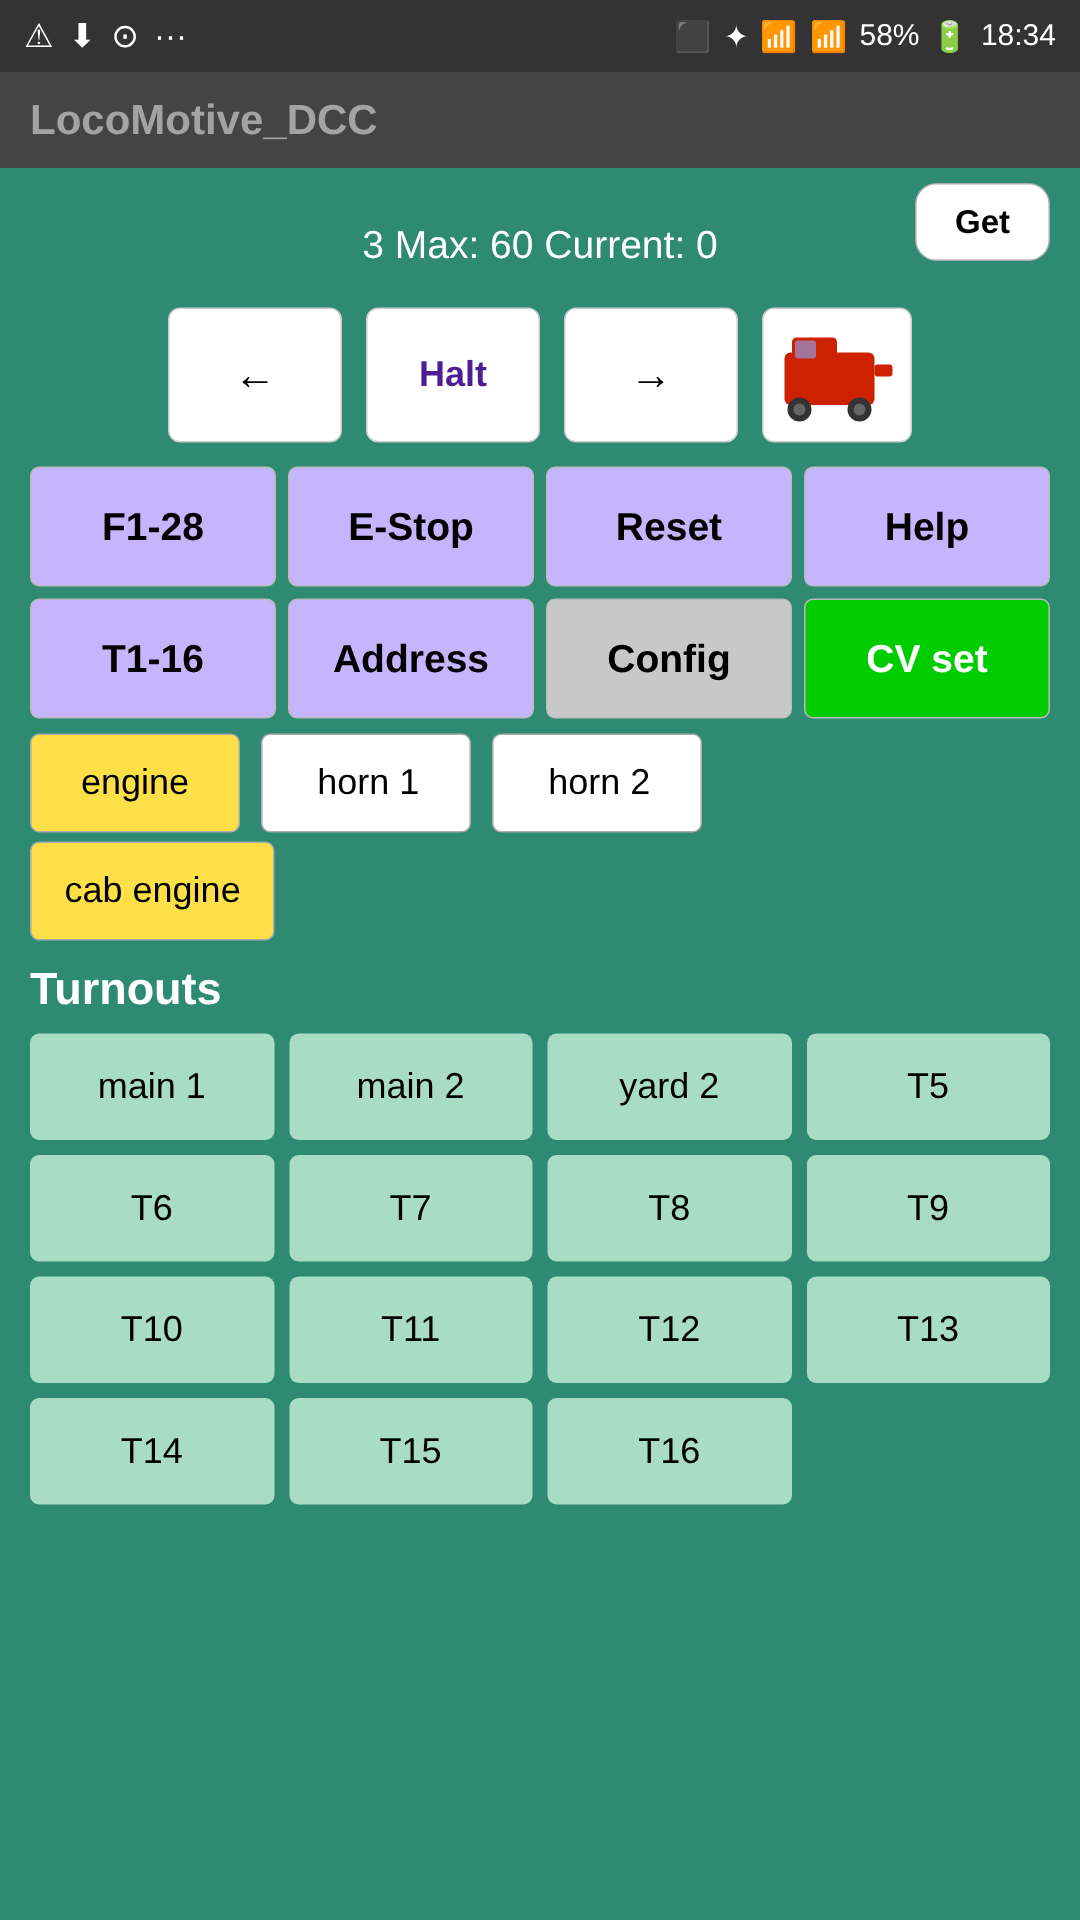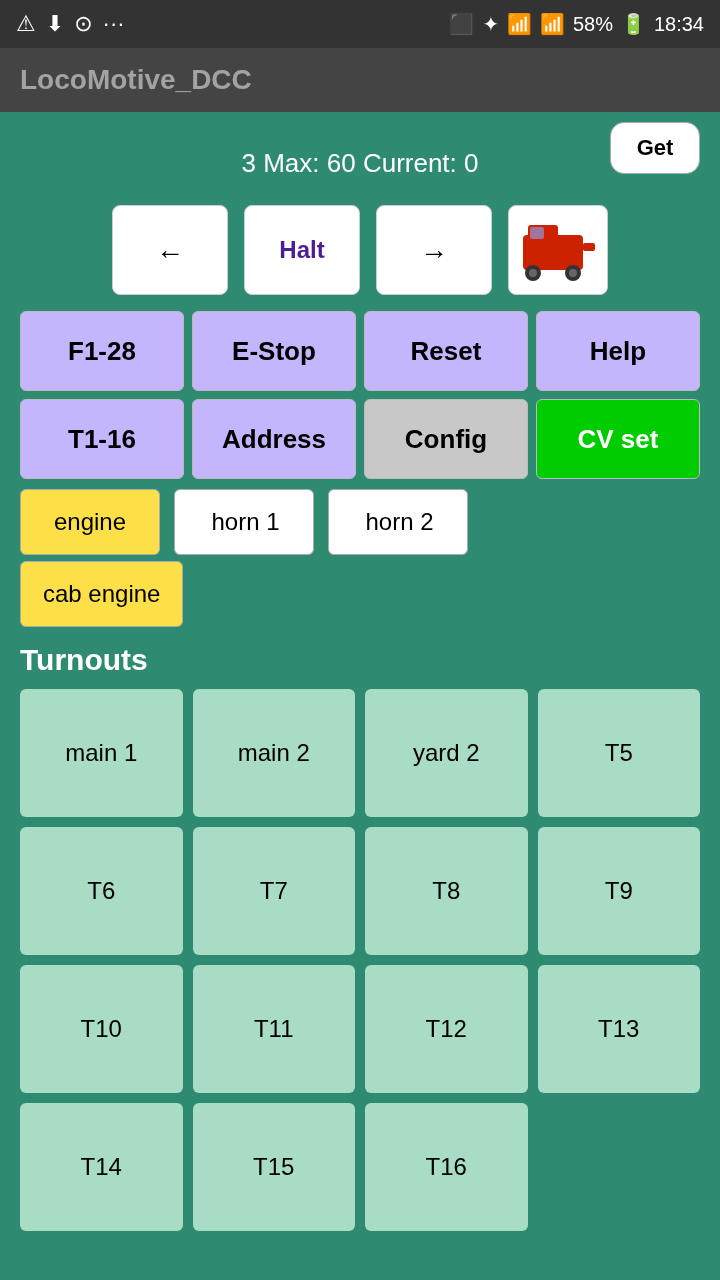--- a/index.html
+++ b/index.html
@@ -169,21 +169,21 @@
     }
     .turnouts-grid {
       display: grid;
       grid-template-columns: repeat(4, 1fr);
       gap: 10px;
     }
     .turnout-btn {
       background: #a8dcc4;
       border: none;
       border-radius: 6px;
-      height: 128px;
+      height: 71px;
       font-size: 24px;
       font-weight: normal;
       cursor: pointer;
       display: flex;
       align-items: center;
       justify-content: center;
     }
   </style>
 </head>
 <body>

